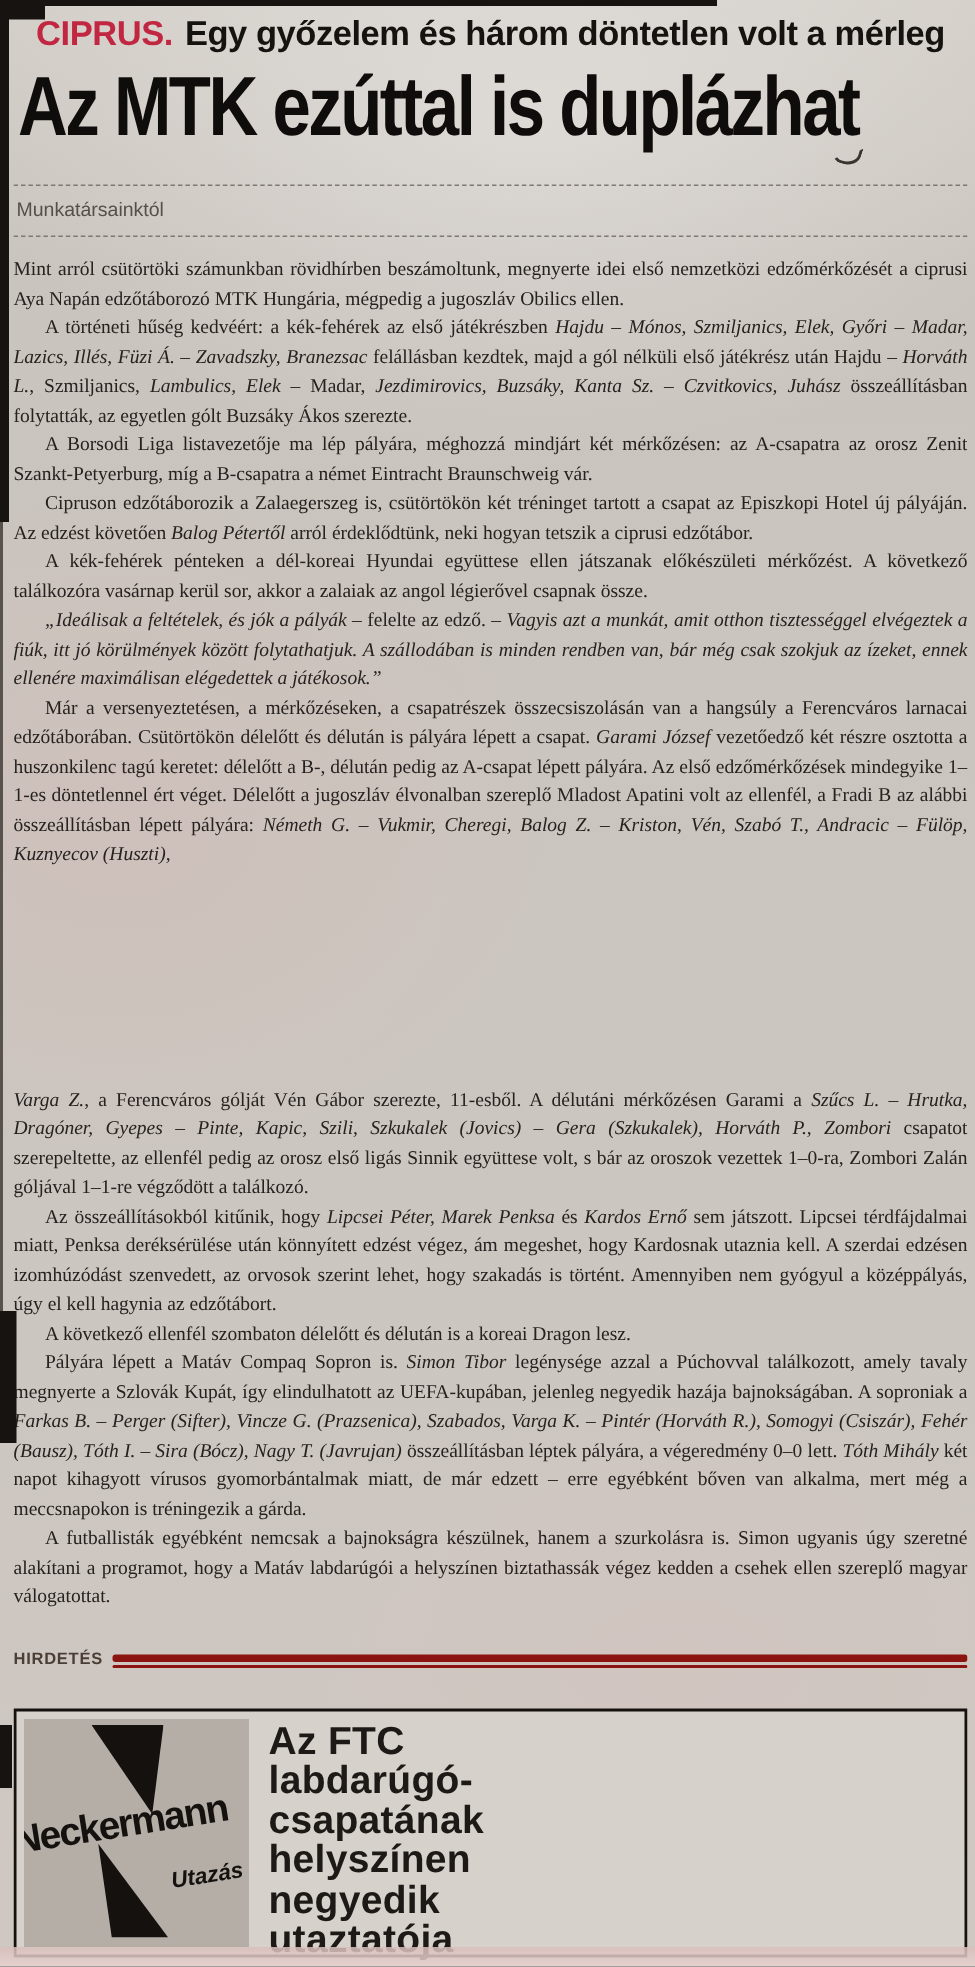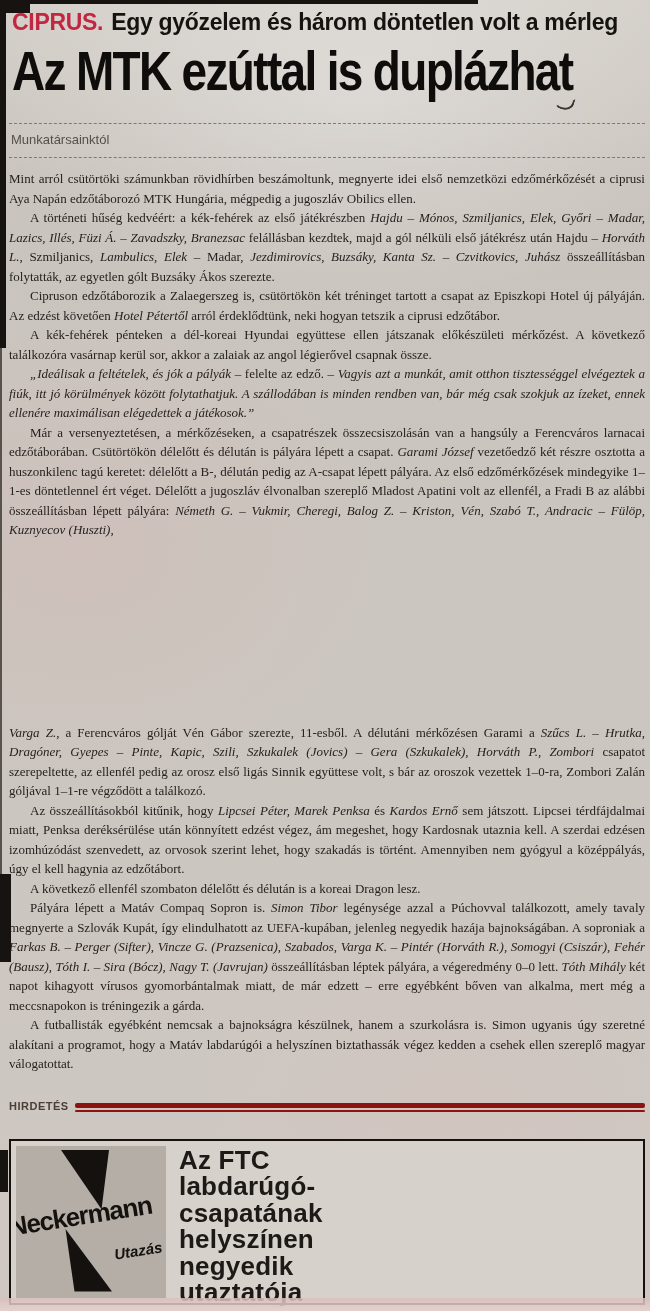--- a/index.html
+++ b/index.html
@@ -21,21 +21,21 @@
     color:var(--ink);
     background:
       radial-gradient(ellipse 420px 320px at 12% 42%, rgba(214,178,172,.28), transparent 70%),
       radial-gradient(ellipse 380px 260px at 70% 85%, rgba(220,190,186,.25), transparent 70%),
       radial-gradient(ellipse 500px 300px at 55% 6%, rgba(235,233,230,.5), transparent 75%),
       linear-gradient(#d4cfc9, #cac4be 14%, #ccc6c0 60%, #cfc8c2);
     font-family:"Liberation Serif", serif;
   }
   
   .header{position:relative;padding:9px 8px 0 12px;}
-  .kicker{font-family:"Liberation Sans", sans-serif;font-weight:bold;font-size:23px;letter-spacing:-.3px;white-space:nowrap;}
+  .kicker{font-family:"Liberation Sans", sans-serif;font-weight:bold;font-size:23px;letter-spacing:-.3px;white-space:nowrap;text-align:center;}
   .kicker-tag{color:var(--accent-red);margin-right:8px;}
   .kicker-text{color:#151310;}
   .headline{
     margin-top:7px;
     font-family:"Liberation Sans", sans-serif;
     font-weight:bold;
     font-size:56px;
     letter-spacing:-2px;
     color:var(--headline-ink);
     white-space:nowrap;
@@ -139,21 +139,22 @@
     <h1 class="headline">Az MTK ezúttal is duplázhat</h1>
   </header>
 
   <div class="content">
 
     <div class="col">
       <div class="byline">Munkatársainktól</div>
       <div id="col-left-text" class="coltext">
           <p><span>Mint arról csütörtöki számunkban rövidhírben beszámoltunk, megnyerte idei első nemzetközi edzőmérkőzését a ciprusi Aya Napán edzőtáborozó MTK Hungária, mégpedig a jugoszláv Obilics ellen.</span></p>
           <p><span>A történeti hűség kedvéért: a kék-fehérek az első játékrészben </span><span class="it">Hajdu – Mónos, Szmiljanics, Elek, Győri – Madar, Lazics, Illés, Füzi Á. – Zavadszky, Branezsac</span><span> felállásban kezdtek, majd a gól nélküli első játékrész után Hajdu – </span><span class="it">Horváth L.</span><span>, Szmiljanics, </span><span class="it">Lambulics, Elek</span><span> – Madar, </span><span class="it">Jezdimirovics, Buzsáky, Kanta Sz. – Czvitkovics, Juhász</span><span> összeállításban folytatták, az egyetlen gólt Buzsáky Ákos szerezte.</span></p>
-          <p><span>Cipruson edzőtáborozik a Zalaegerszeg is, csütörtökön két tréninget tartott a csapat az Episzkopi Hotel új pályáján. Az edzést követően </span><span class="it">Hotel Pétertől</span><span> arról érdeklődtünk, neki hogyan tetszik a ciprusi edzőtábor.</span></p>
+          <p><span>A Borsodi Liga listavezetője ma lép pályára, méghozzá mindjárt két mérkőzésen: az A-csapatra az orosz Zenit Szankt-Petyerburg, míg a B-csapatra a német Eintracht Braunschweig vár.</span></p>
+          <p><span>Cipruson edzőtáborozik a Zalaegerszeg is, csütörtökön két tréninget tartott a csapat az Episzkopi Hotel új pályáján. Az edzést követően </span><span class="it">Balog Pétertől</span><span> arról érdeklődtünk, neki hogyan tetszik a ciprusi edzőtábor.</span></p>
           <p><span>A kék-fehérek pénteken a dél-koreai Hyundai együttese ellen játszanak előkészületi mérkőzést. A következő találkozóra vasárnap kerül sor, akkor a zalaiak az angol légierővel csapnak össze.</span></p>
           <p><span class="it">„Ideálisak a feltételek, és jók a pályák –</span><span> felelte az edző. – </span><span class="it">Vagyis azt a munkát, amit otthon tisztességgel elvégeztek a fiúk, itt jó körülmények között folytathatjuk. A szállodában is minden rendben van, bár még csak szokjuk az ízeket, ennek ellenére maximálisan elégedettek a játékosok.”</span></p>
           <p><span>Már a versenyeztetésen, a mérkőzéseken, a csapatrészek összecsiszolásán van a hangsúly a Ferencváros larnacai edzőtáborában. Csütörtökön délelőtt és délután is pályára lépett a csapat. </span><span class="it">Garami József</span><span> vezetőedző két részre osztotta a huszonkilenc tagú keretet: délelőtt a B-, délután pedig az A-csapat lépett pályára. Az első edzőmérkőzések mindegyike 1–1-es döntetlennel ért véget. Délelőtt a jugoszláv élvonalban szereplő Mladost Apatini volt az ellenfél, a Fradi B az alábbi összeállításban lépett pályára: </span><span class="it">Németh G. – Vukmir, Cheregi, Balog Z. – Kriston, Vén, Szabó T., Andracic – Fülöp, Kuznyecov (Huszti),</span></p>
         </div>
     </div>
 
     <div class="col">
       <div id="col-right-text" class="coltext">
           <p><span class="it">Varga Z.</span><span>, a Ferencváros gólját Vén Gábor szerezte, 11-esből. A délutáni mérkőzésen Garami a </span><span class="it">Szűcs L. – Hrutka, Dragóner, Gyepes – Pinte, Kapic, Szili, Szkukalek (Jovics) – Gera (Szkukalek), Horváth P., Zombori</span><span> csapatot szerepeltette, az ellenfél pedig az orosz első ligás Sinnik együttese volt, s bár az oroszok vezettek 1–0-ra, Zombori Zalán góljával 1–1-re végződött a találkozó.</span></p>
           <p><span>Az összeállításokból kitűnik, hogy </span><span class="it">Lipcsei Péter, Marek Penksa</span><span> és </span><span class="it">Kardos Ernő</span><span> sem játszott. Lipcsei térdfájdalmai miatt, Penksa deréksérülése után könnyített edzést végez, ám megeshet, hogy Kardosnak utaznia kell. A szerdai edzésen izomhúzódást szenvedett, az orvosok szerint lehet, hogy szakadás is történt. Amennyiben nem gyógyul a középpályás, úgy el kell hagynia az edzőtábort.</span></p>

